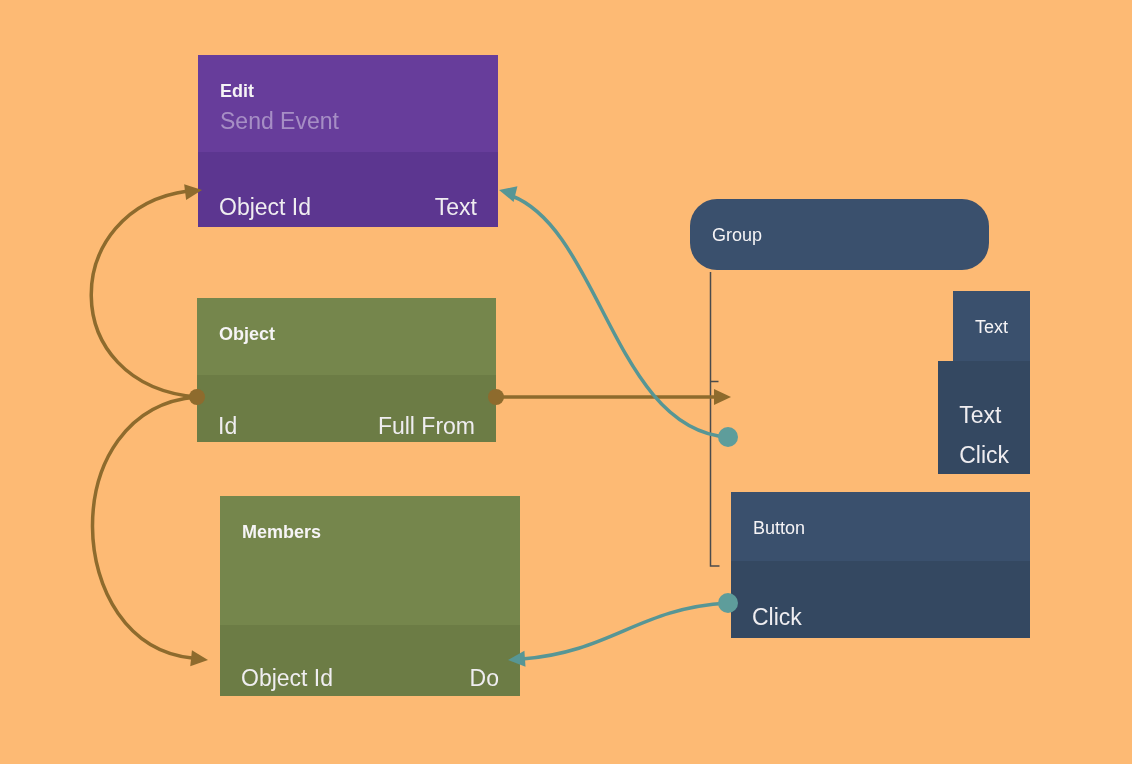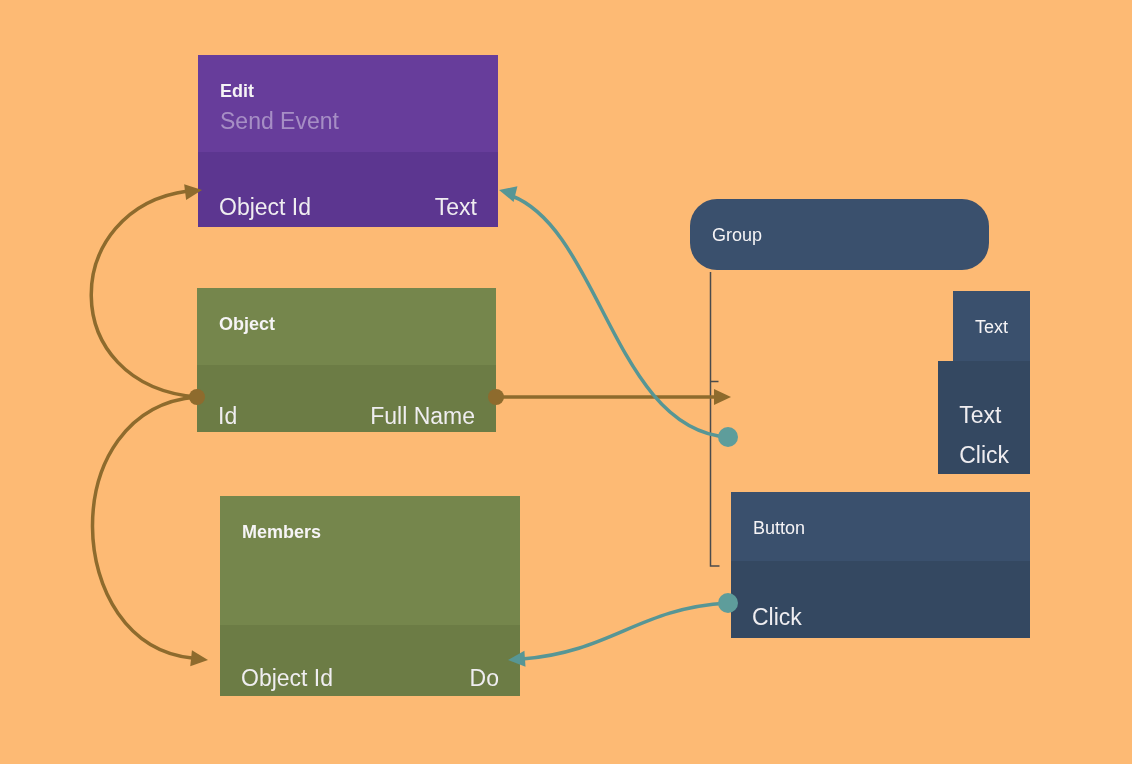--- a/index.html
+++ b/index.html
@@ -72,21 +72,21 @@
   .purple .node-body   { background: #5c3690; }
   .olive  .node-header { background: #75864c; }
   .olive  .node-body   { background: #6c7c45; }
   .slate  .node-header { background: #3a506d; }
   .slate  .node-body   { background: #344861; }
   .header-only { background: #3a506d; border-radius: 27px; }
 
   
   #node-edit    { left: 198px; top: 55px;  width: 300px; height: 172px; }
   #node-edit    .node-header { height: 97px; }
-  #node-object  { left: 197px; top: 288px; width: 299px; height: 144px; }
+  #node-object  { left: 197px; top: 298px; width: 299px; height: 144px; }
   #node-object  .node-header { height: 77px; }
   #node-members { left: 220px; top: 496px; width: 300px; height: 200px; }
   #node-members .node-header { height: 129px; }
   #node-group   { left: 690px; top: 199px; width: 299px; height: 71px; }
   #node-text    { left: 731px; top: 291px; width: 299px; height: 183px; align-items: flex-end; }
   #node-text    .node-header { height: 70px; }
   #node-button  { left: 731px; top: 492px; width: 299px; height: 146px; }
   #node-button  .node-header { height: 69px; }
 </style>
 </head>
@@ -104,21 +104,21 @@
       <span class="port-label">Text</span>
     </div>
   </div>
 
   <div class="node olive" id="node-object">
     <div class="node-header">
       <div class="node-title">Object</div>
     </div>
     <div class="node-body">
       <span class="port-label">Id</span>
-      <span class="port-label">Full Name</span>
+      <span class="port-label">Full From</span>
     </div>
   </div>
 
   <div class="node olive" id="node-members">
     <div class="node-header">
       <div class="node-title">Members</div>
     </div>
     <div class="node-body">
       <span class="port-label">Object Id</span>
       <span class="port-label">Do</span>

